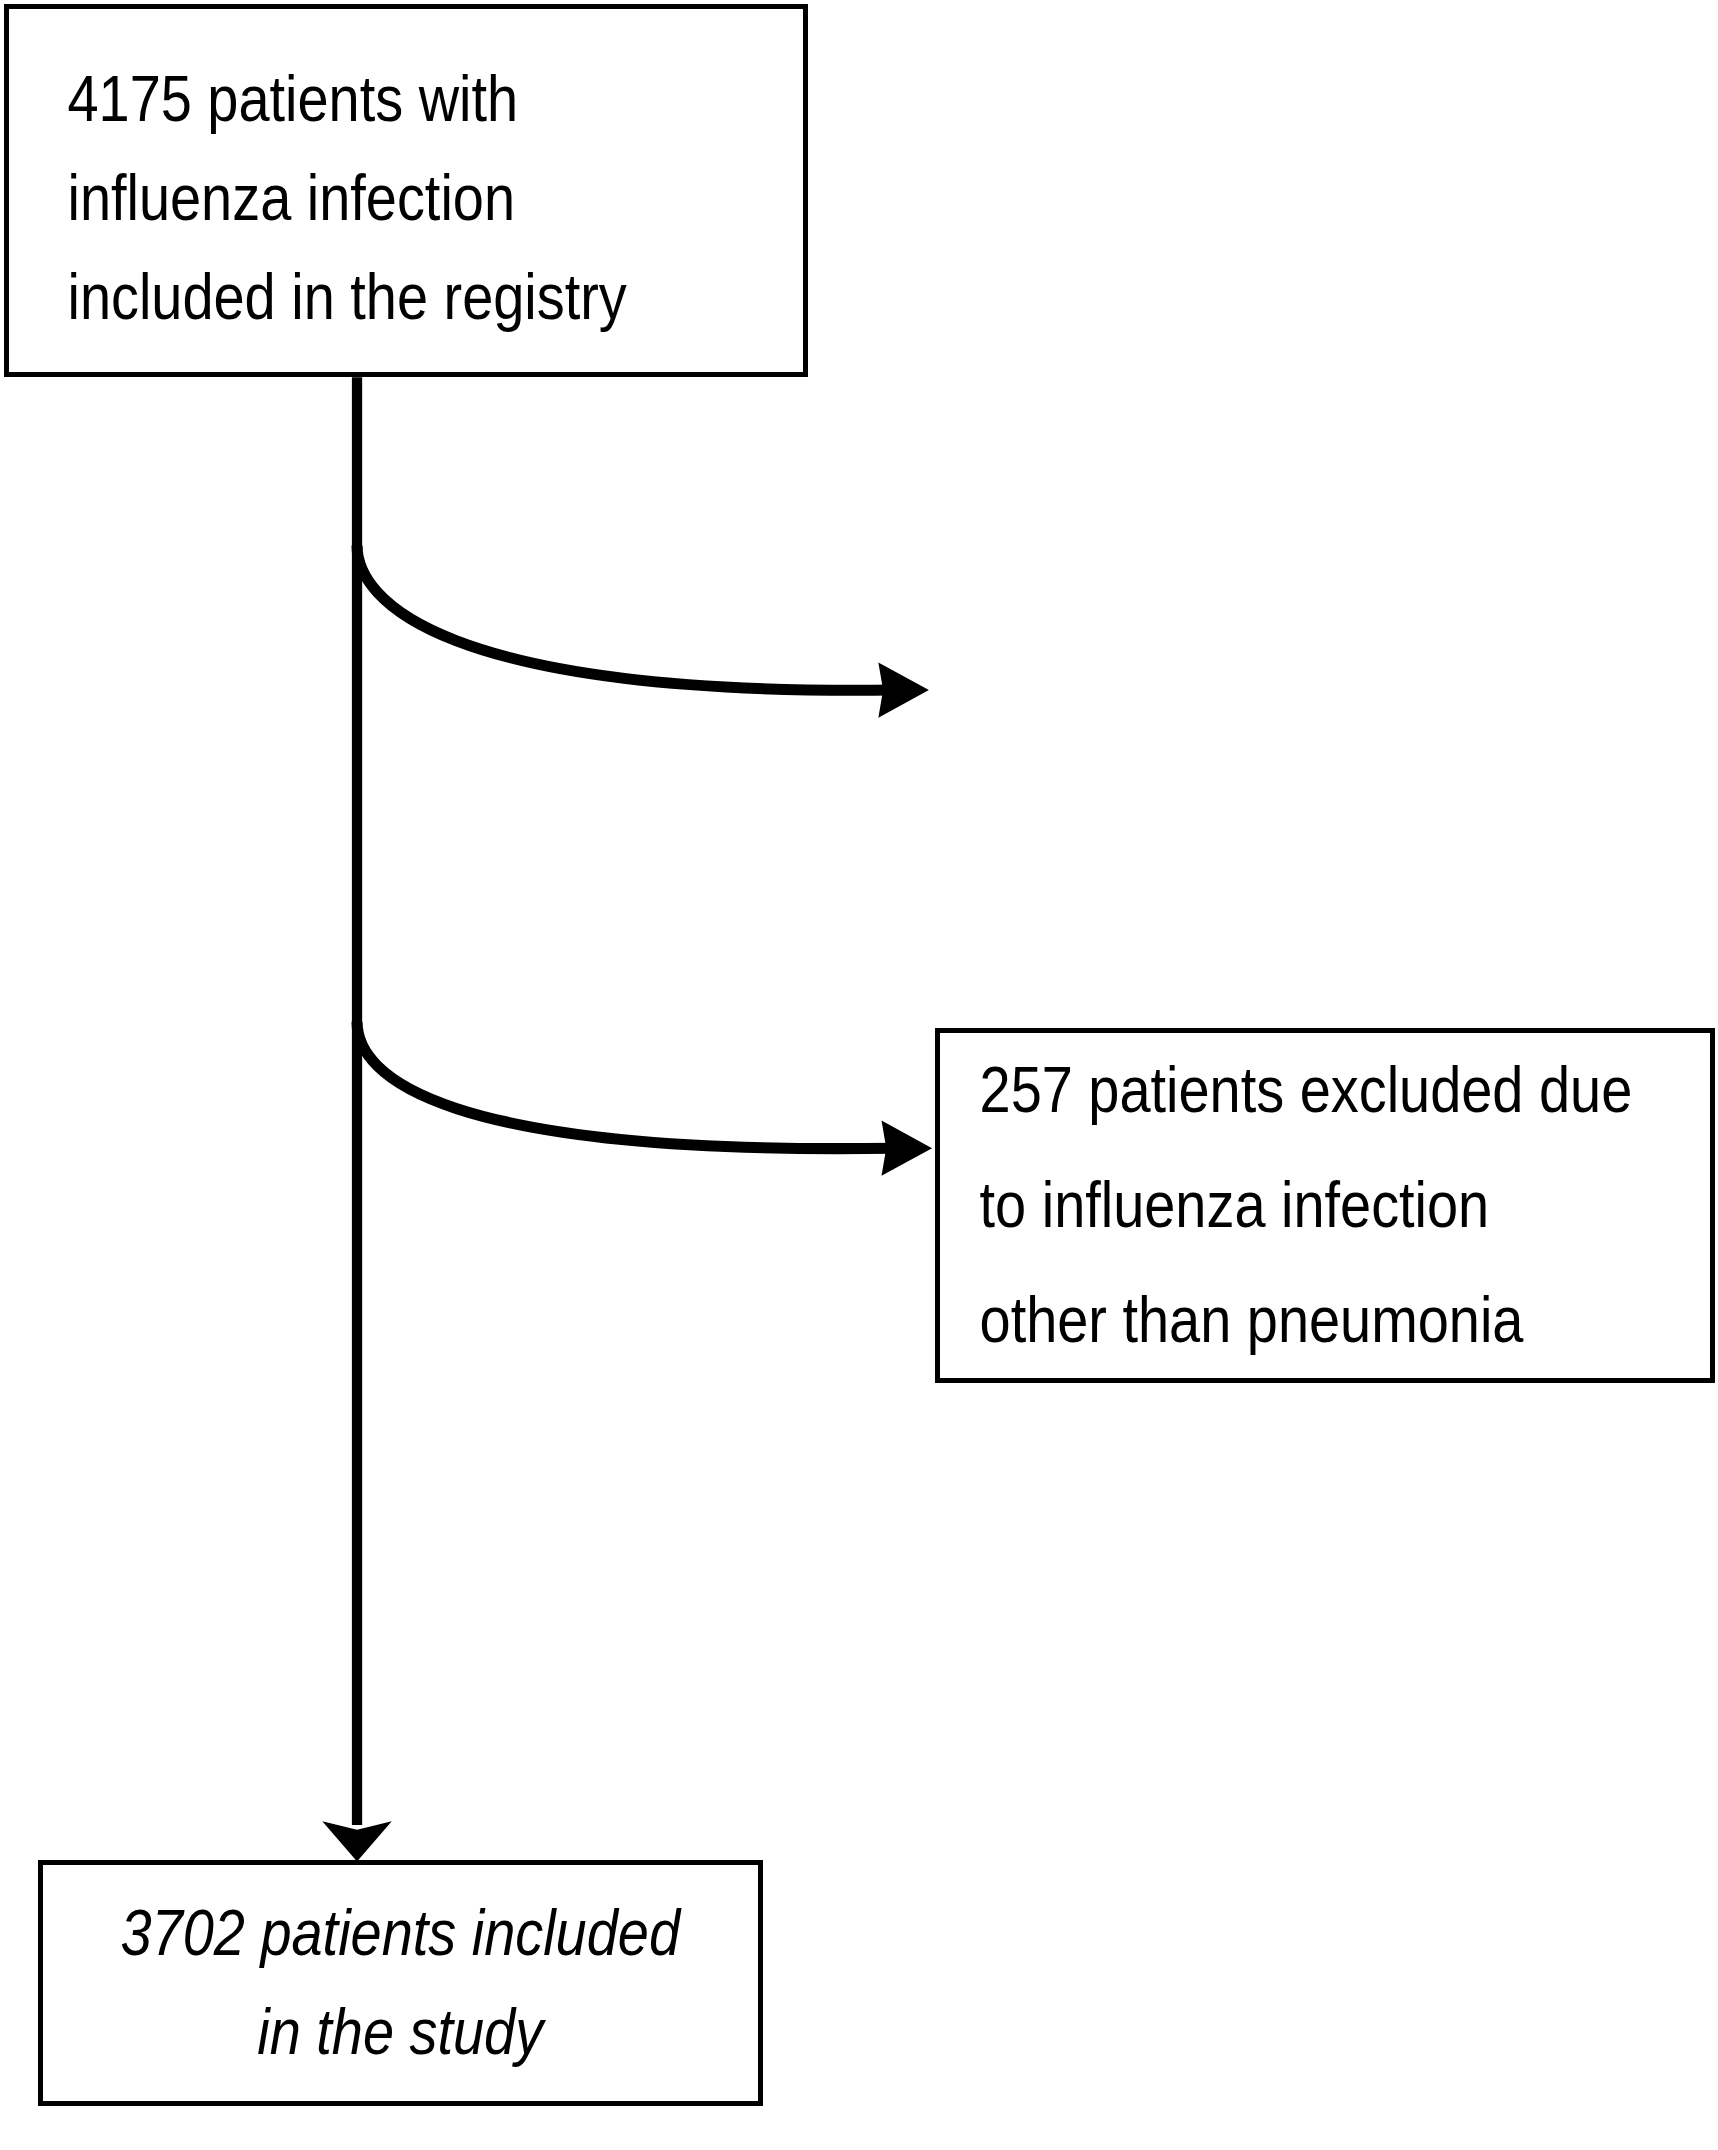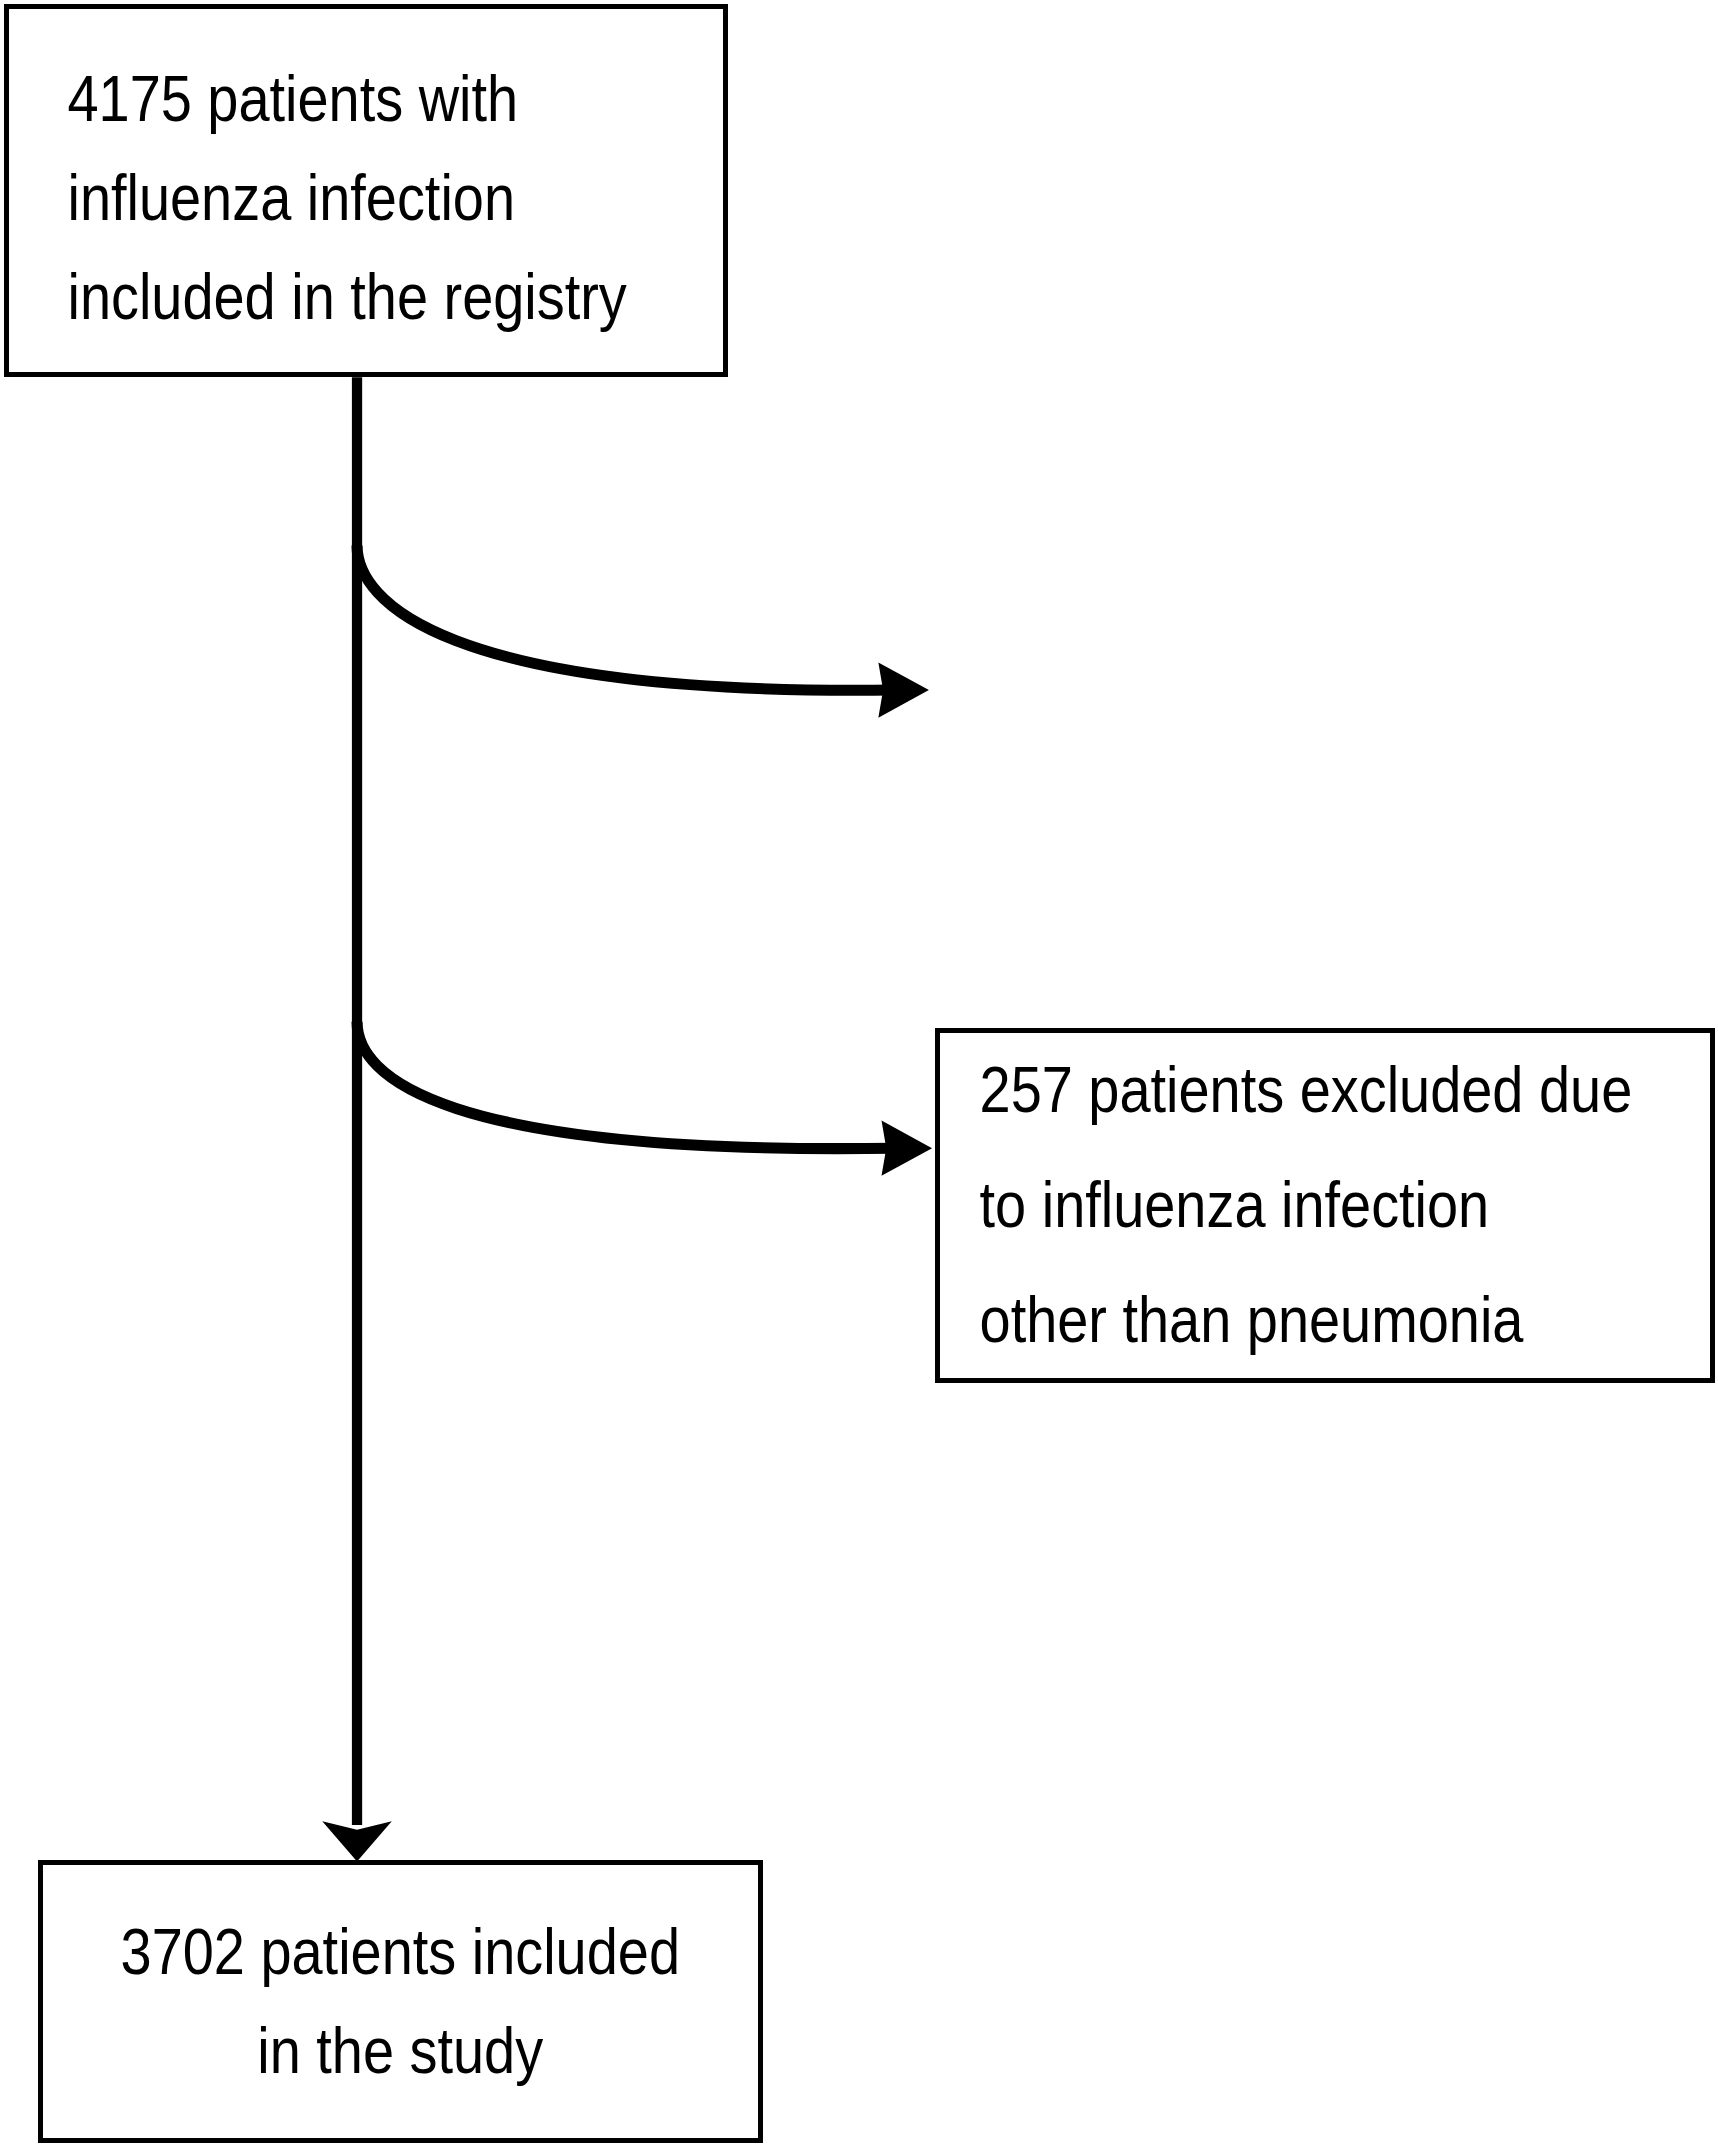--- a/index.html
+++ b/index.html
@@ -41,21 +41,21 @@
     white-space: nowrap;
     color: #000000;
   }
   .node-text.centered {
     transform-origin: center center;
   }
   
   #box-source {
     left: 4px;
     top: 4px;
-    width: 724px;
+    width: 804px;
     height: 373px;
     padding: 16px 0 0 0;
   }
   #box-source .node-text {
     padding-left: 68px;
   }
   
   #box-exclusion-1 {
     left: 931px;
     top: 594px;
@@ -74,22 +74,23 @@
     gap: 16px;
   }
   #box-exclusion-2 .node-text {
     padding-left: 46px;
   }
   
   #box-included {
     left: 38px;
     top: 1860px;
     width: 725px;
-    height: 283px;
+    height: 246px;
     align-items: center;
+    font-style: italic;
   }
   #box-included .node-text {
     text-align: center;
     padding: 0;
   }
   .line-1 { display: block; }
   .line-2 { display: block; }
   .line-3 { display: block; }
 </style>
 </head>

